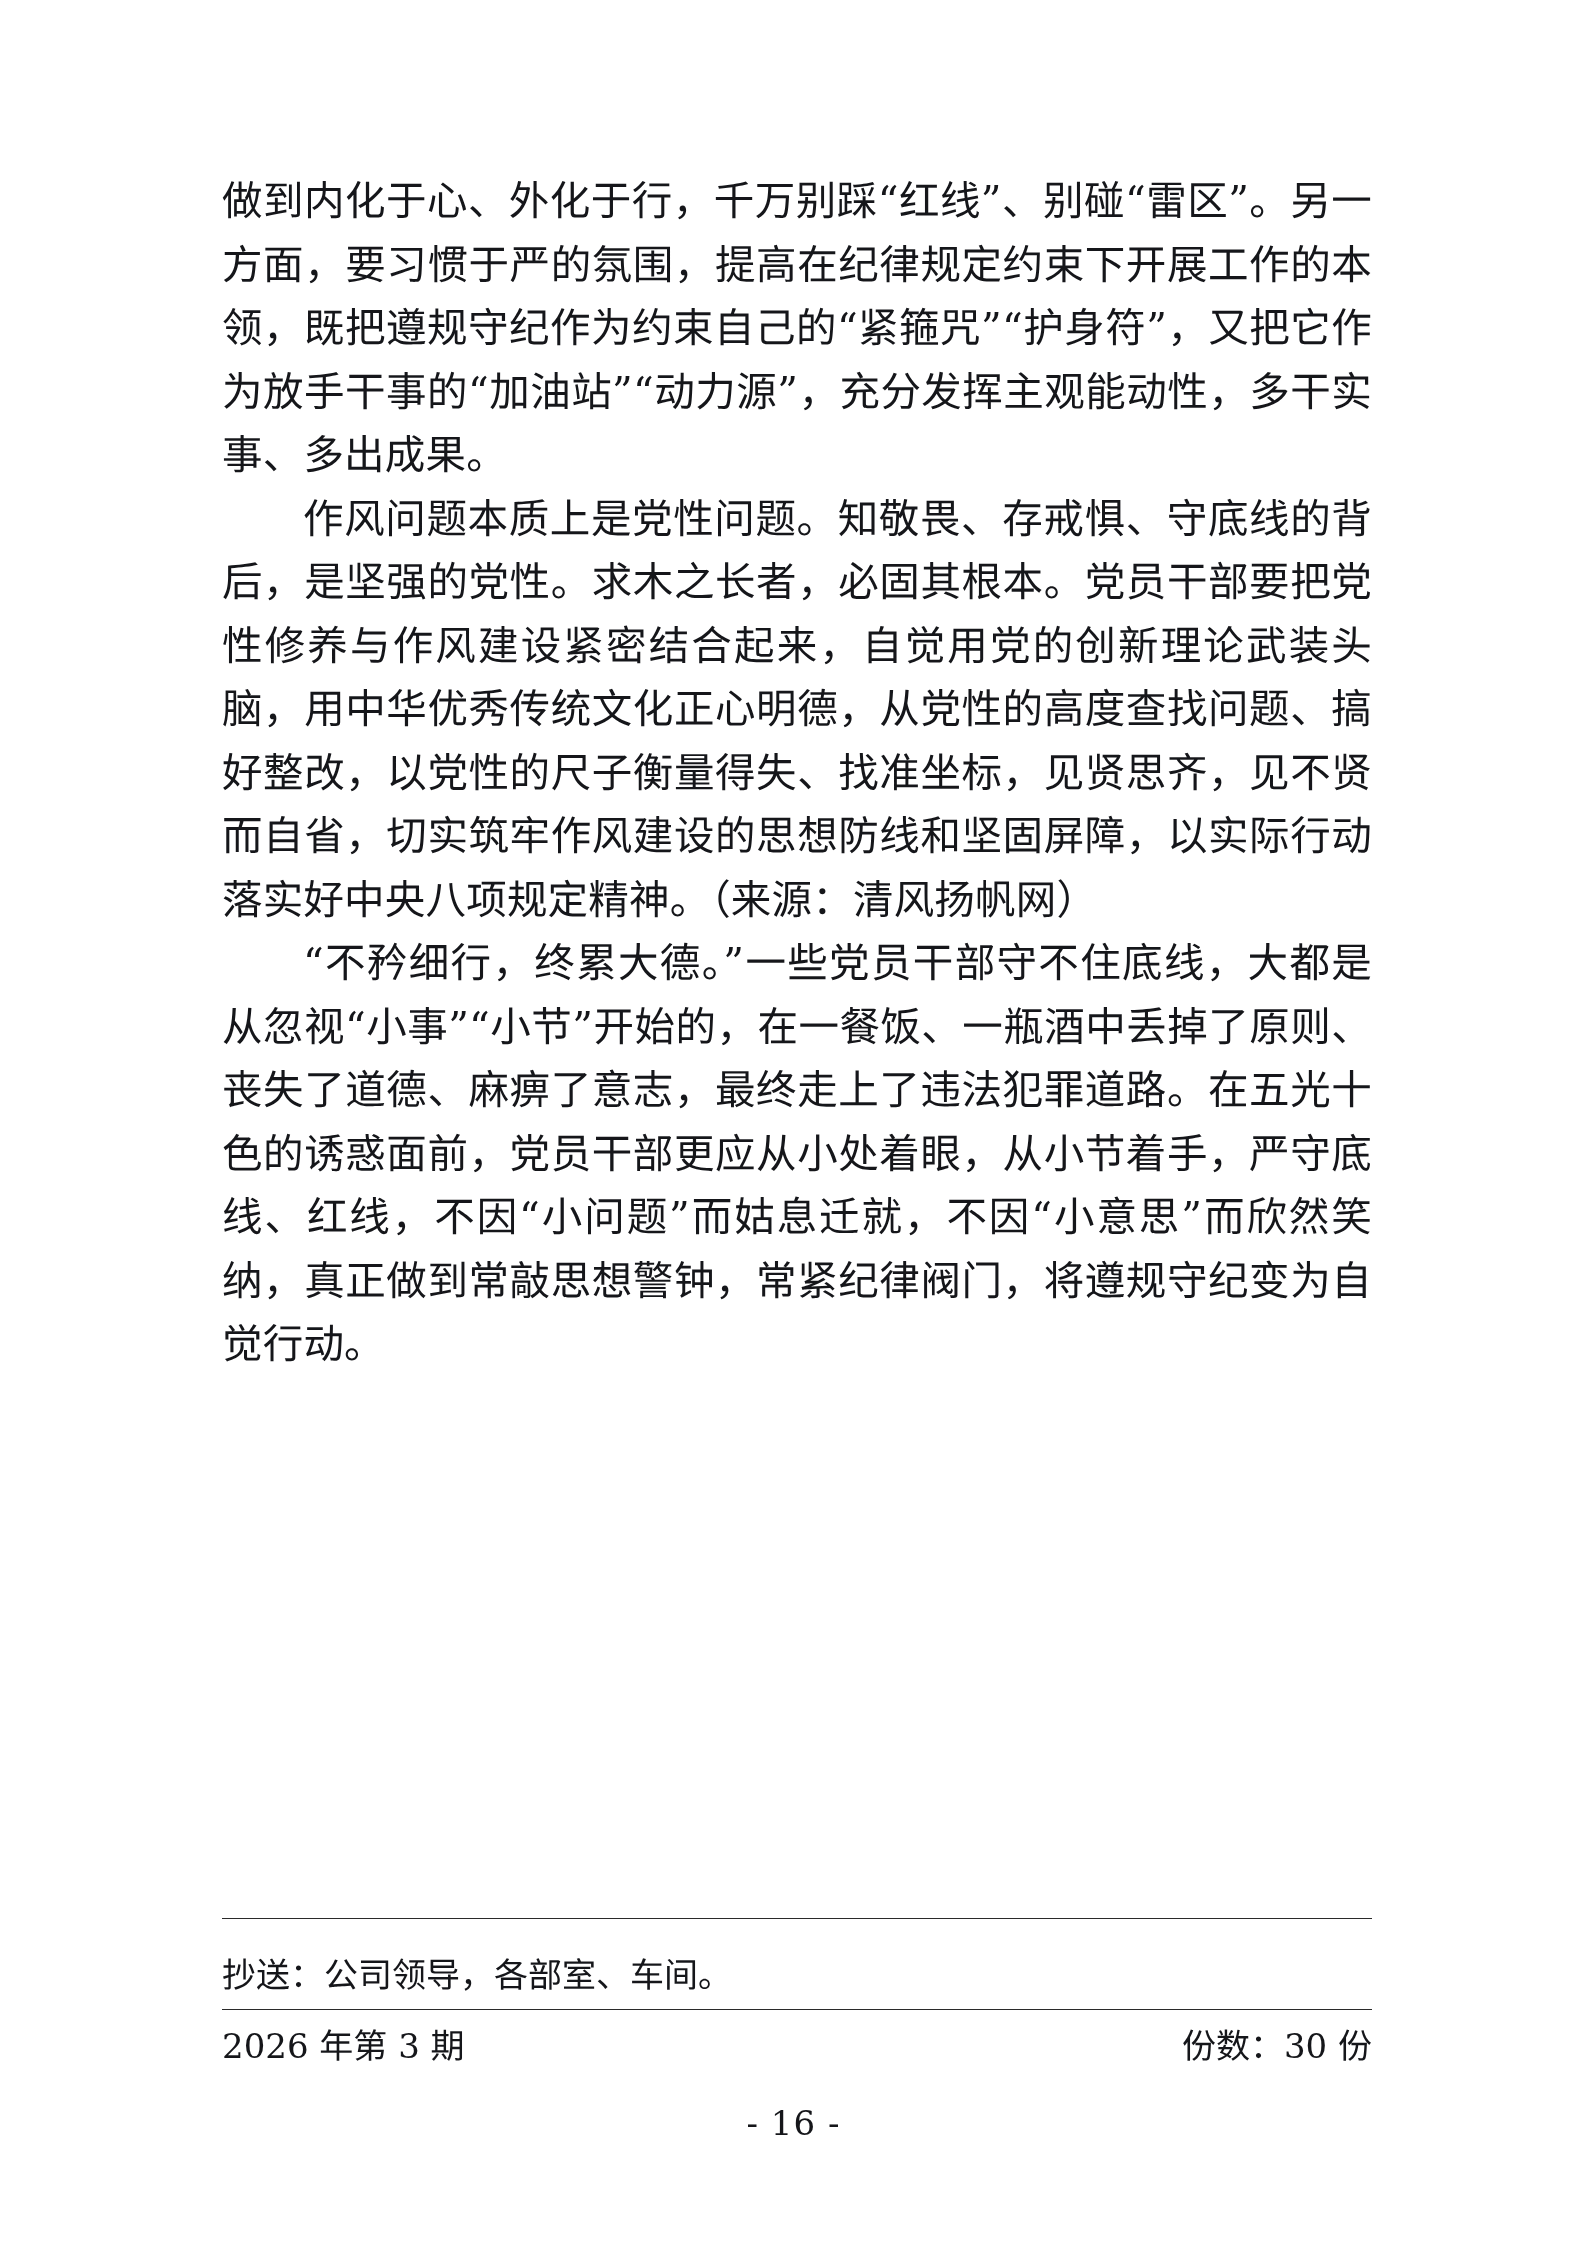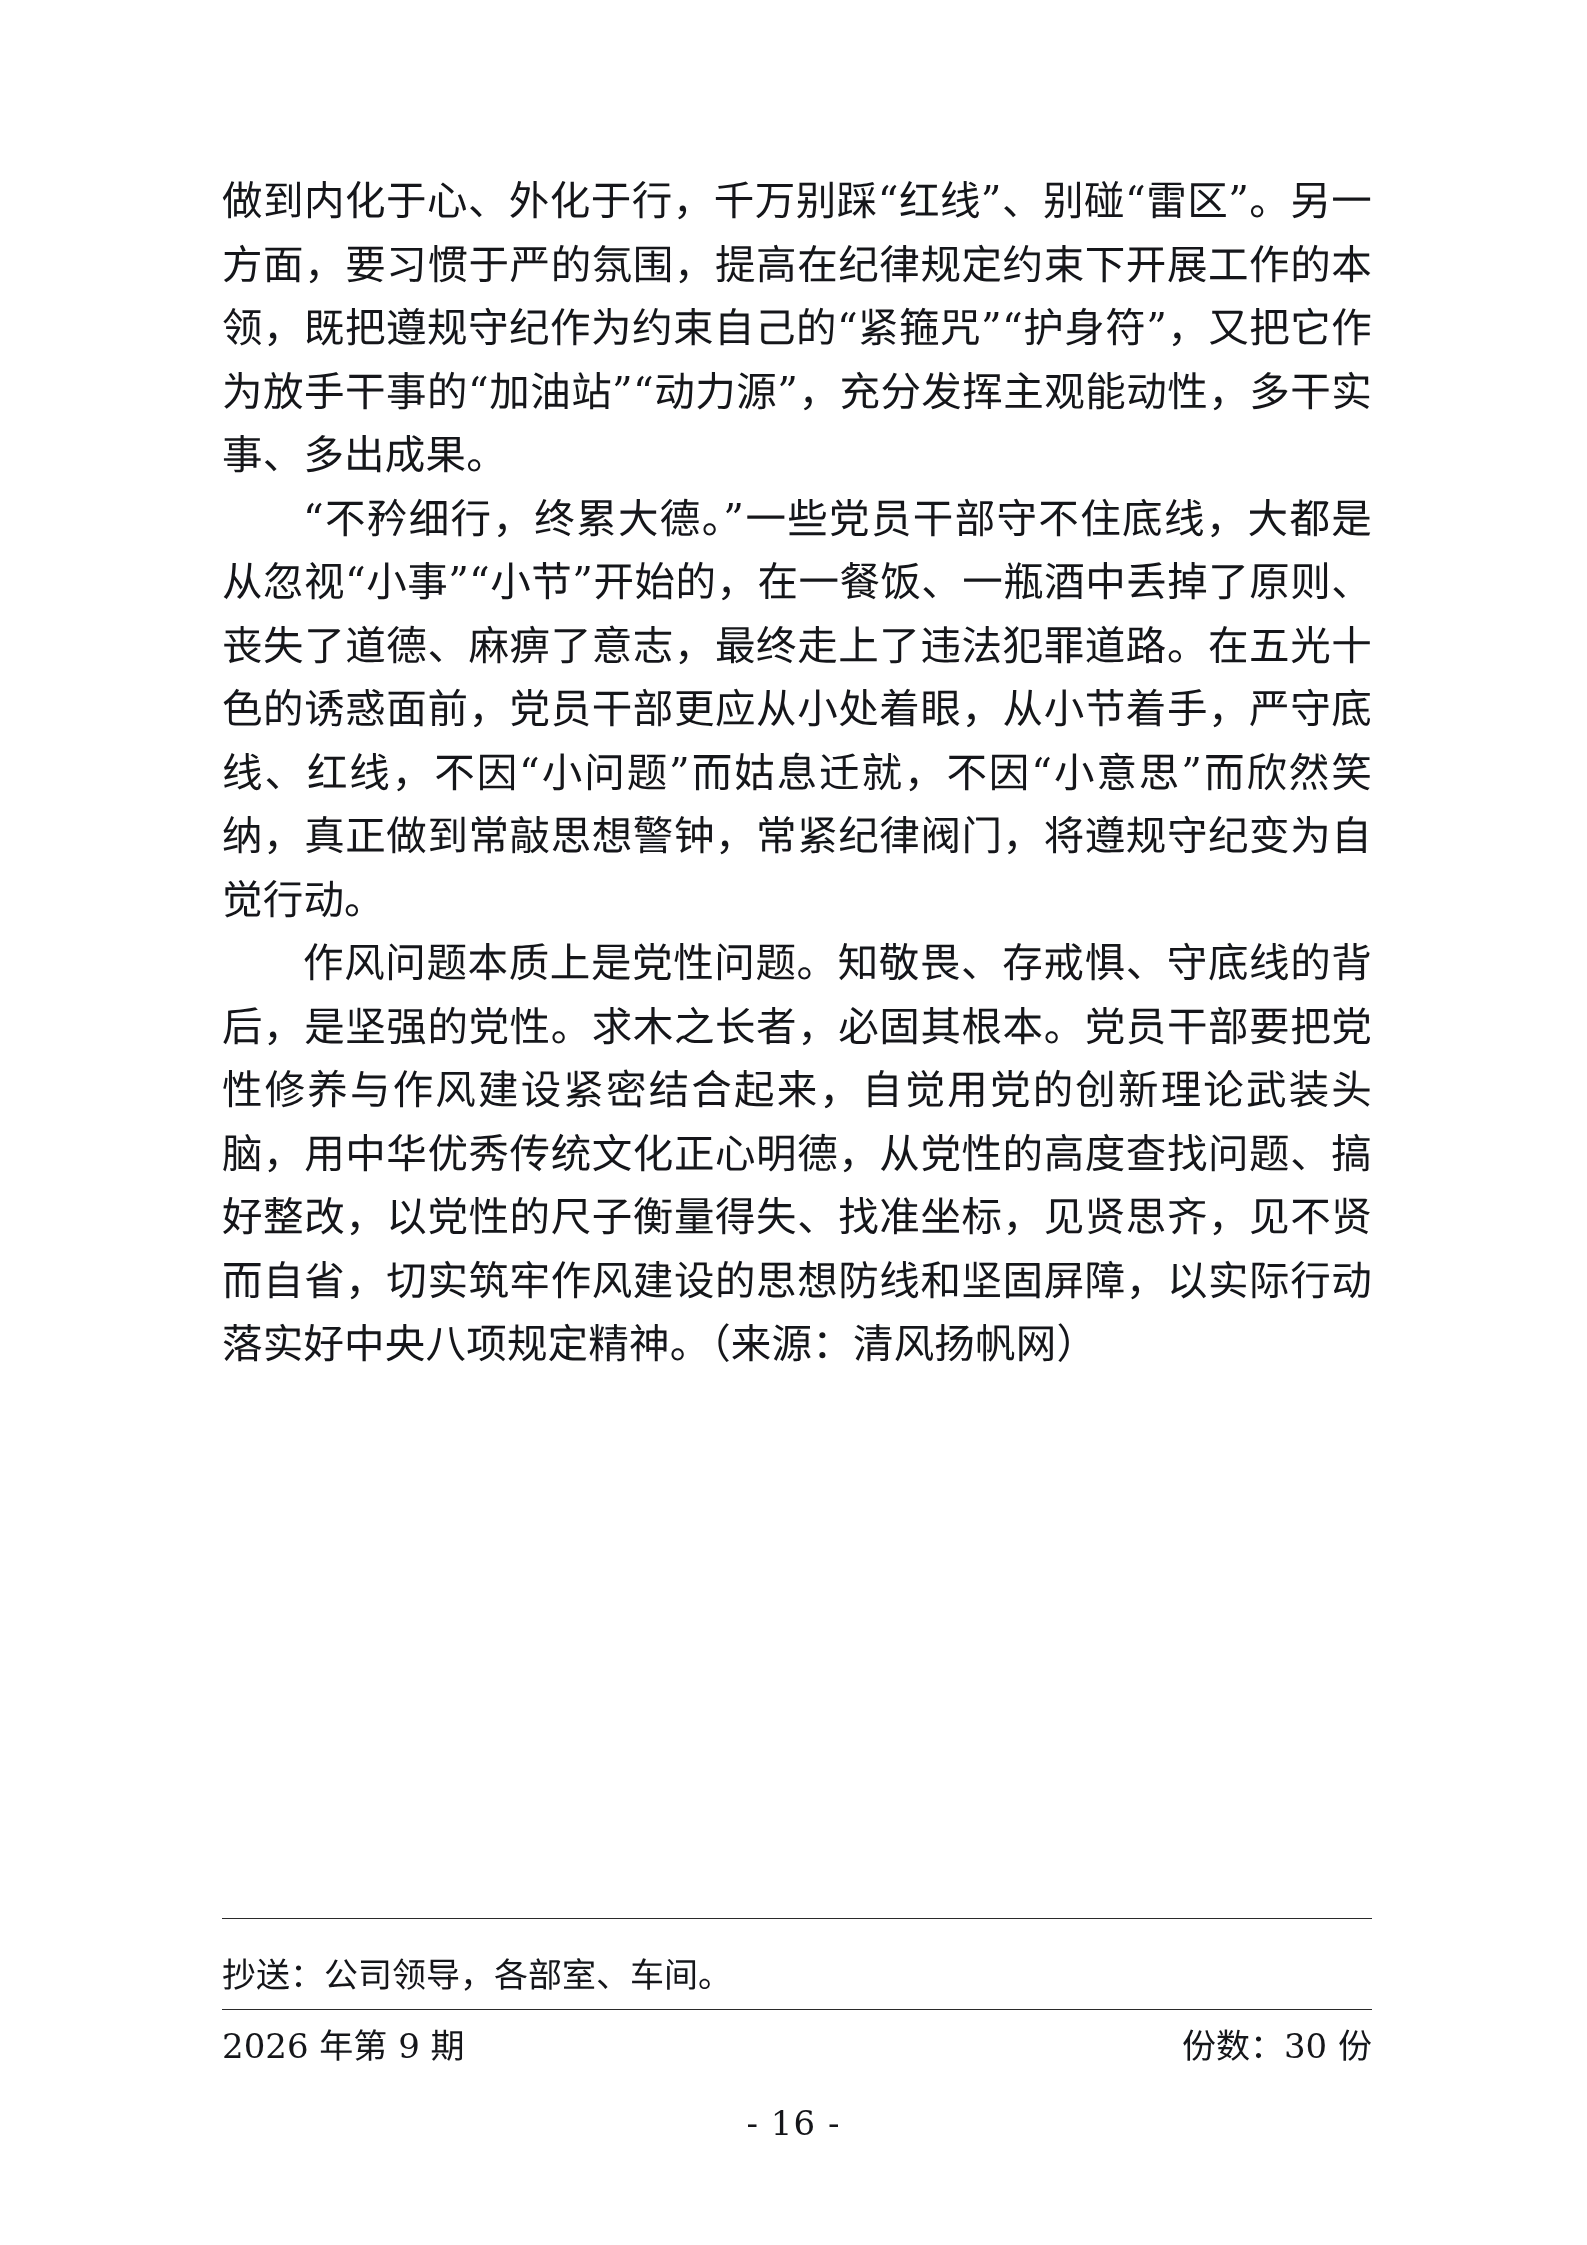--- a/index.html
+++ b/index.html
@@ -89,29 +89,29 @@
     letter-spacing: 1px;
   }
 </style>
 </head>
 <body>
 
 <div class="page">
 
   <div class="content">
     <p class="para">做到内化于心、外化于行，千万别踩“红线”、别碰“雷区”。另一方面，要习惯于严的氛围，提高在纪律规定约束下开展工作的本领，既把遵规守纪作为约束自己的“紧箍咒”“护身符”，又把它作为放手干事的“加油站”“动力源”，充分发挥主观能动性，多干实事、多出成果。</p>
+    <p class="para indent">作风问题本质上是党性问题。知敬畏、存戒惧、守底线的背后，是坚强的党性。求木之长者，必固其根本。党员干部要把党性修养与作风建设紧密结合起来，自觉用党的创新理论武装头脑，用中华优秀传统文化正心明德，从党性的高度查找问题、搞好整改，以党性的尺子衡量得失、找准坐标，见贤思齐，见不贤而自省，切实筑牢作风建设的思想防线和坚固屏障，以实际行动落实好中央八项规定精神。（来源：清风扬帆网）</p>
     <p class="para indent">“不矜细行，终累大德。”一些党员干部守不住底线，大都是从忽视“小事”“小节”开始的，在一餐饭、一瓶酒中丢掉了原则、丧失了道德、麻痹了意志，最终走上了违法犯罪道路。在五光十色的诱惑面前，党员干部更应从小处着眼，从小节着手，严守底线、红线，不因“小问题”而姑息迁就，不因“小意思”而欣然笑纳，真正做到常敲思想警钟，常紧纪律阀门，将遵规守纪变为自觉行动。</p>
-    <p class="para indent">作风问题本质上是党性问题。知敬畏、存戒惧、守底线的背后，是坚强的党性。求木之长者，必固其根本。党员干部要把党性修养与作风建设紧密结合起来，自觉用党的创新理论武装头脑，用中华优秀传统文化正心明德，从党性的高度查找问题、搞好整改，以党性的尺子衡量得失、找准坐标，见贤思齐，见不贤而自省，切实筑牢作风建设的思想防线和坚固屏障，以实际行动落实好中央八项规定精神。（来源：清风扬帆网）</p>
   </div>
 
   <div class="footer-area">
     <div class="footer-rule"></div>
     <div class="footer-line1">抄送：公司领导，各部室、车间。</div>
     <div class="footer-rule2"></div>
     <div class="footer-line2">
-      <span>2026 年第 9 期</span>
+      <span>2026 年第 3 期</span>
       <span>份数：30 份</span>
     </div>
   </div>
 
   <div class="page-number">- 16 -</div>
 
 </div>
 
 </body></html>

